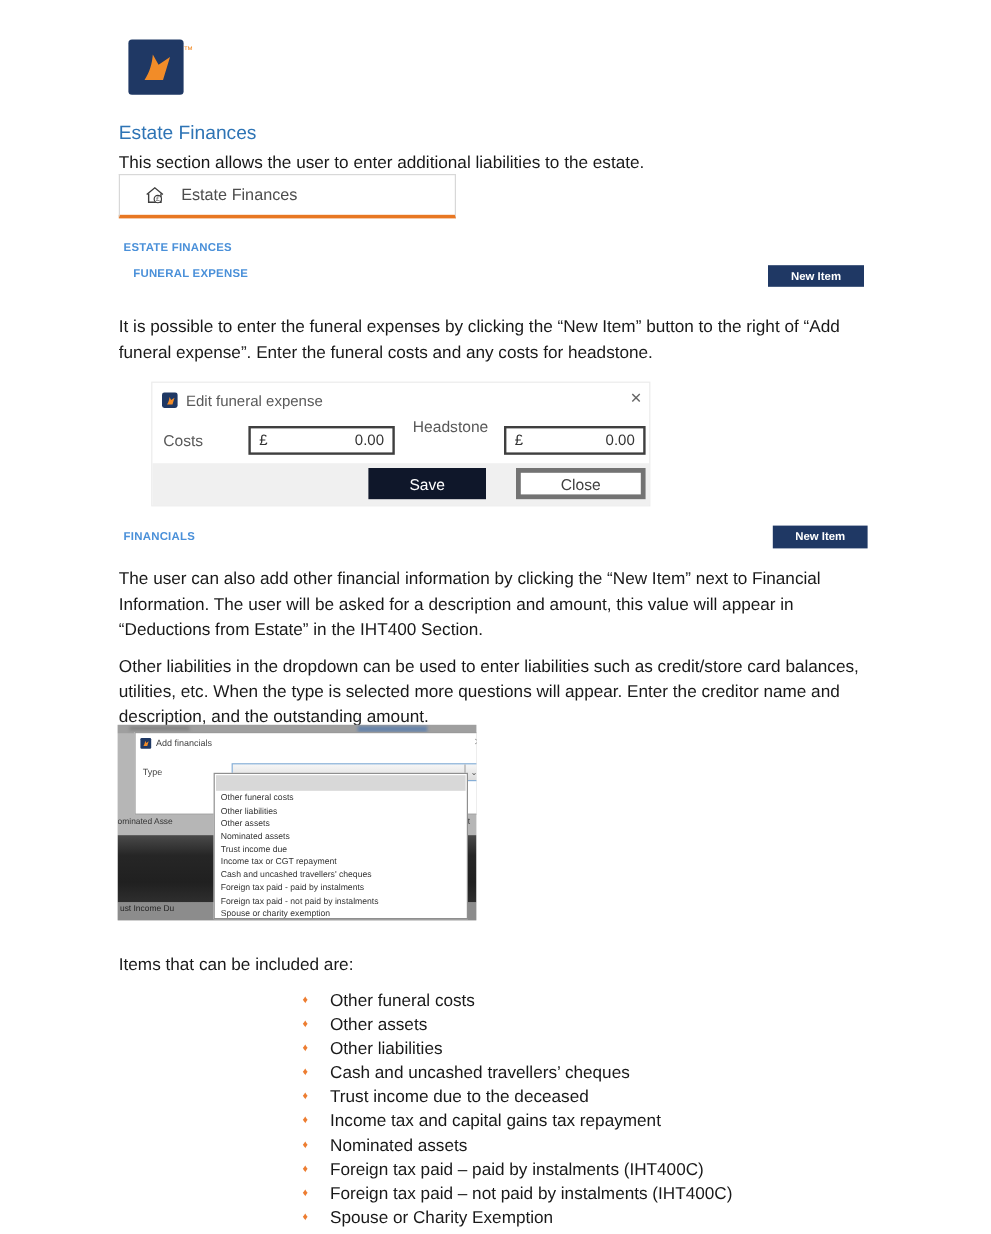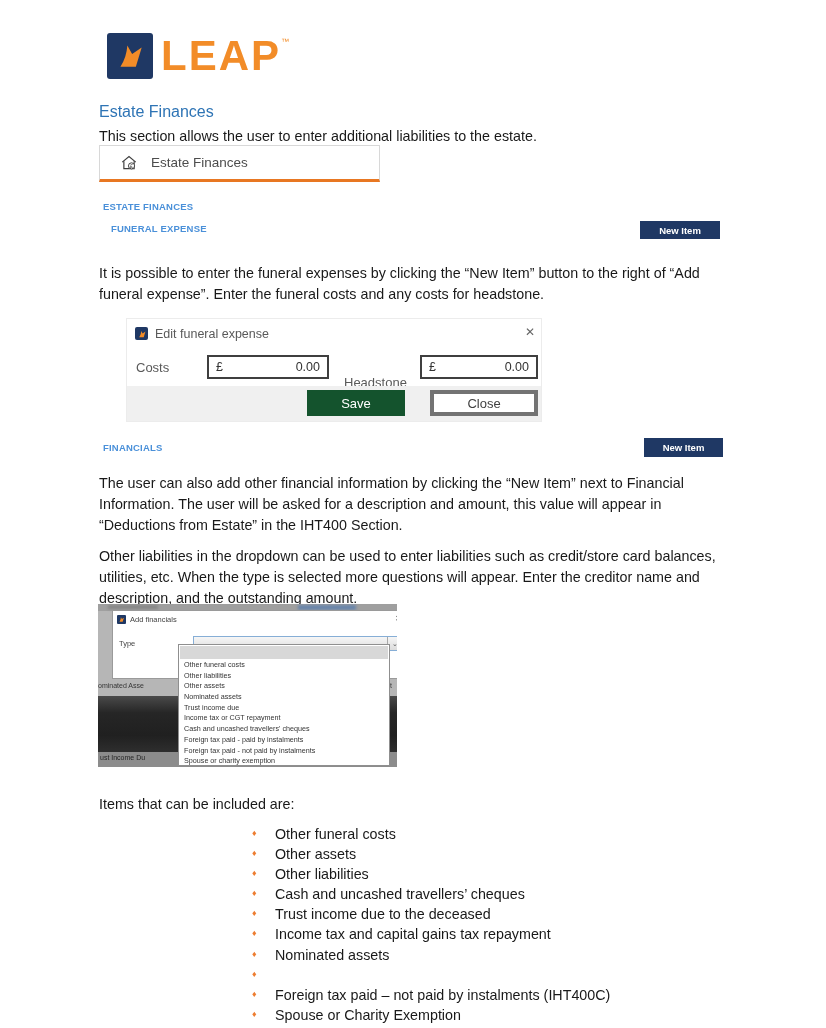--- a/index.html
+++ b/index.html
@@ -36,27 +36,27 @@
   .b1{left:640px;top:221px;width:80px;height:18px;}
   .b2{left:644px;top:438px;width:79px;height:19px;}
 
   
   .dlg{left:99px;top:318px;width:414px;height:102px;background:#fff;border:1px solid #ececec;margin-left:27px;}
   .dlg-icon{left:8px;top:8px;width:13px;height:13px;background:#1F3864;border-radius:2px;display:flex;align-items:center;justify-content:center;}
   .dlg-title{left:28px;top:8px;font-size:12.5px;color:#595959;}
   .dlg-x{left:398px;top:6px;font-size:12px;color:#666;cursor:pointer;}
   .f-label{font-size:13px;color:#595959;}
   .fl1{left:9px;top:41px;}
-  .fl2{left:217px;top:56px;}
+  .fl2{left:217px;top:29px;}
   .f-input{height:20px;border:2px solid #3f3f3f;display:flex;align-items:center;justify-content:space-between;padding:0 7px;font-size:12.5px;color:#333;background:#fff;box-sizing:content-box;}
   .fi1{left:80px;top:36px;width:104px;}
   .fi2{left:293px;top:36px;width:100px;}
   .dlg-footer{left:0;top:67px;width:414px;height:35px;background:#f0f0f0;}
   .btn{font-family:"Liberation Sans",sans-serif;font-size:13px;cursor:pointer;}
-  .btn-save{left:180px;top:4px;width:98px;height:26px;background:#14532d;color:#fff;border:none;}
+  .btn-save{left:180px;top:4px;width:98px;height:26px;background:#0f172a;color:#fff;border:none;}
   .btn-close{left:303px;top:4px;width:108px;height:26px;background:#fff;color:#404040;border:4px solid #737373;}
 
   
   .shot{left:98px;top:604px;width:299px;height:163px;background:#b6b6b6;overflow:hidden;}
   .shot .bg-top{left:0;top:0;width:299px;height:7px;background:#9f9f9f;}
   .shot .smudge-blue{left:200px;top:1px;width:58px;height:5px;background:#3b6fb5;opacity:.55;filter:blur(1.5px);}
   .shot .smudge-gray{left:10px;top:1px;width:50px;height:4px;background:#6d6d6d;opacity:.5;filter:blur(1.5px);}
   .ad-dlg{left:14px;top:6px;width:293px;height:67px;background:#fff;border:1px solid #9a9a9a;z-index:2;}
   .ad-icon{left:4px;top:4px;width:9px;height:9px;background:#1F3864;border-radius:1px;display:flex;align-items:center;justify-content:center;}
   .ad-title{left:17px;top:4px;font-size:7.5px;color:#444;}
@@ -81,21 +81,20 @@
 </style>
 </head>
 <body>
 
 <div class="abs logo">
   <div class="logo-mark">
     <svg width="34" height="34" viewBox="0 0 32 32" aria-hidden="true">
       <path d="M7 26 C11 20 13 13 13.5 6 L18 14 L27 8 L21.5 26 Z" fill="#F28C28"></path>
     </svg>
   </div>
-  <span class="logo-text">LEAP</span>
   <span class="logo-tm">™</span>
 </div>
 
 <div class="abs h1">Estate Finances</div>
 <p class="abs body intro">This section allows the user to enter additional liabilities to the estate.</p>
 
 <div class="abs tab-shot">
   <svg width="18" height="18" viewBox="0 0 20 20">
     <path d="M2.5 9 L10 2.8 L17.5 9" fill="none" stroke="#3d3d3d" stroke-width="1.3"></path>
     <path d="M4.3 8 V16.2 H15.7 V8" fill="none" stroke="#3d3d3d" stroke-width="1.3"></path>
@@ -185,16 +184,16 @@
 <p class="abs body p4">Items that can be included are:</p>
 
 <ul class="abs bullets">
   <li><span class="dm">♦</span><span>Other funeral costs</span></li>
   <li><span class="dm">♦</span><span>Other assets</span></li>
   <li><span class="dm">♦</span><span>Other liabilities</span></li>
   <li><span class="dm">♦</span><span>Cash and uncashed travellers’ cheques</span></li>
   <li><span class="dm">♦</span><span>Trust income due to the deceased</span></li>
   <li><span class="dm">♦</span><span>Income tax and capital gains tax repayment</span></li>
   <li><span class="dm">♦</span><span>Nominated assets</span></li>
-  <li><span class="dm">♦</span></li>
+  <li><span class="dm">♦</span><span>Foreign tax paid – paid by instalments (IHT400C)</span></li>
   <li><span class="dm">♦</span><span>Foreign tax paid – not paid by instalments (IHT400C)</span></li>
   <li><span class="dm">♦</span><span>Spouse or Charity Exemption</span></li>
 </ul>
 
 </body></html>

